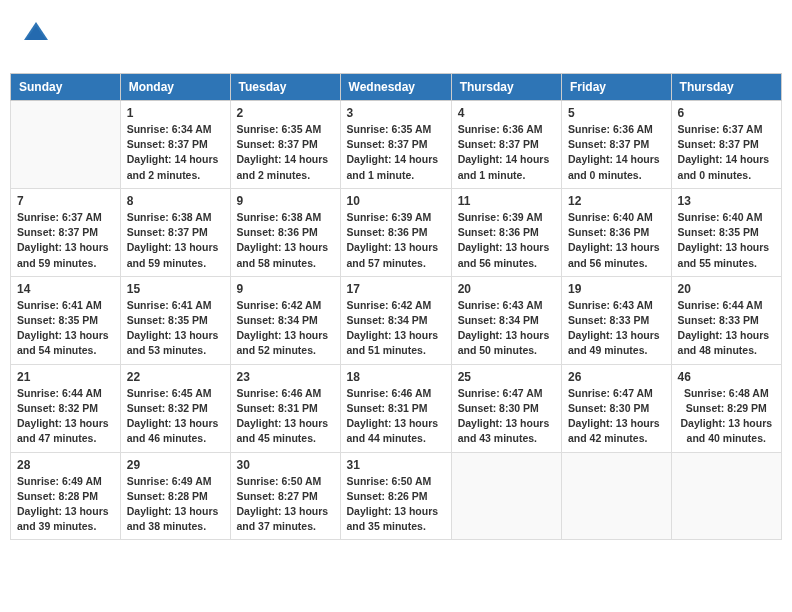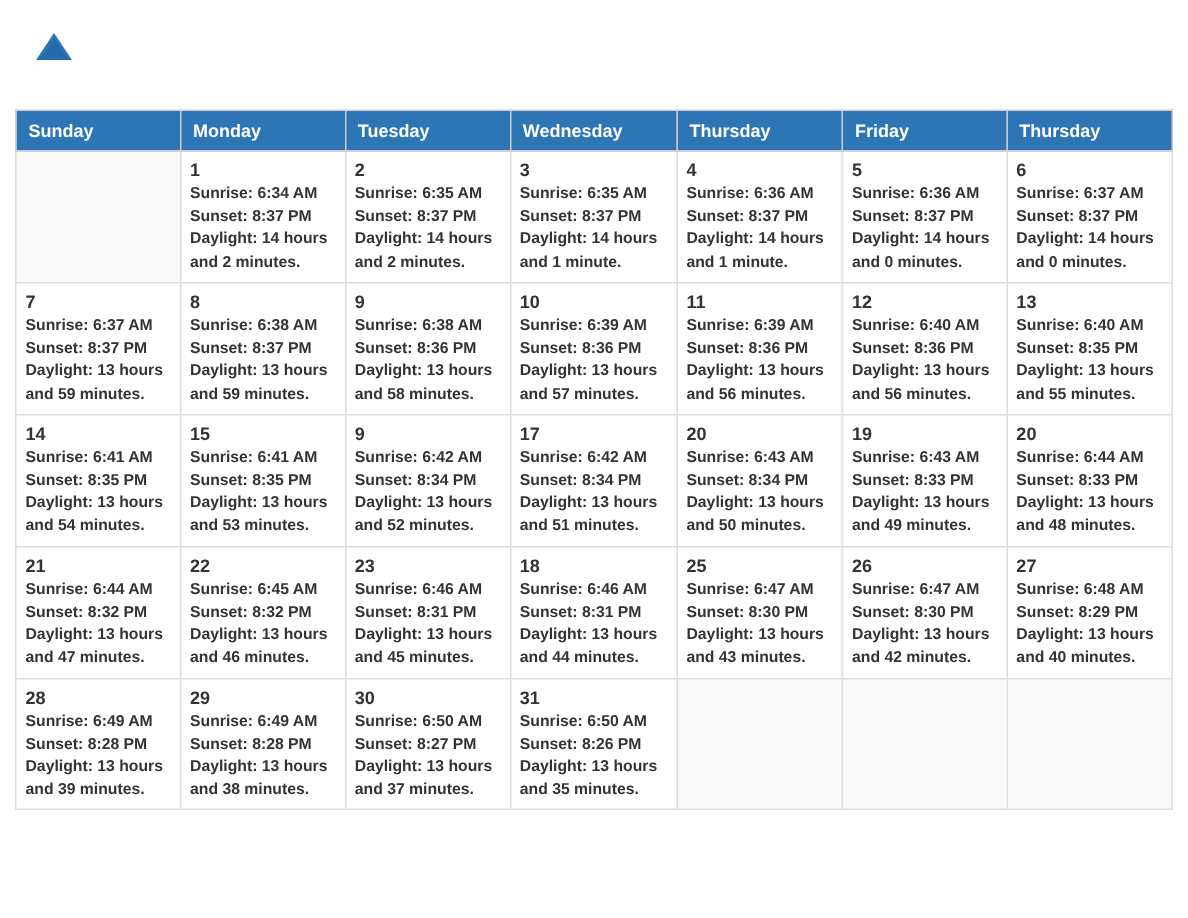--- a/index.html
+++ b/index.html
@@ -304,22 +304,22 @@
 and 43 minutes.</div>
         </td>
         <td>
           <span class="day-num">26</span>
           <div class="day-info" style="white-space: pre-line;">Sunrise: 6:47 AM
 Sunset: 8:30 PM
 Daylight: 13 hours
 and 42 minutes.</div>
         </td>
         <td>
-          <span class="day-num">27</span>
-          <div class="day-info" style="white-space: pre-line;">Sunrise: 6:48 AM
+          <span class="day-num">46</span>
+          <div class="day-info" style="white-space: pre-line; text-align: center;">Sunrise: 6:48 AM
 Sunset: 8:29 PM
 Daylight: 13 hours
 and 40 minutes.</div>
         </td>
       </tr>
       <tr>
         <td>
           <span class="day-num">28</span>
           <div class="day-info" style="white-space: pre-line;">Sunrise: 6:49 AM
 Sunset: 8:28 PM

